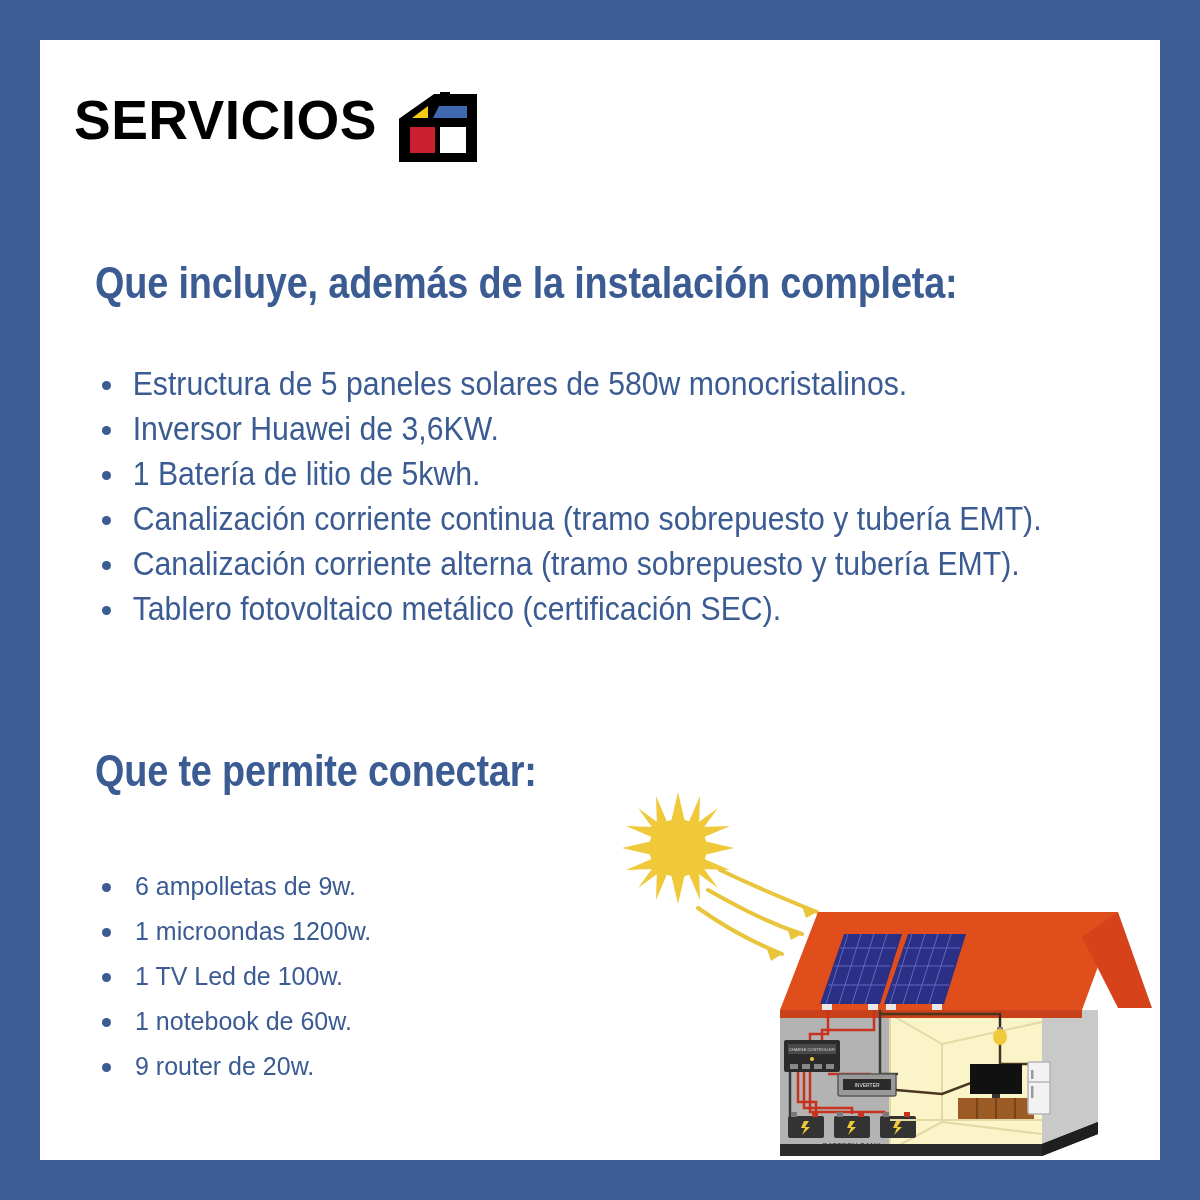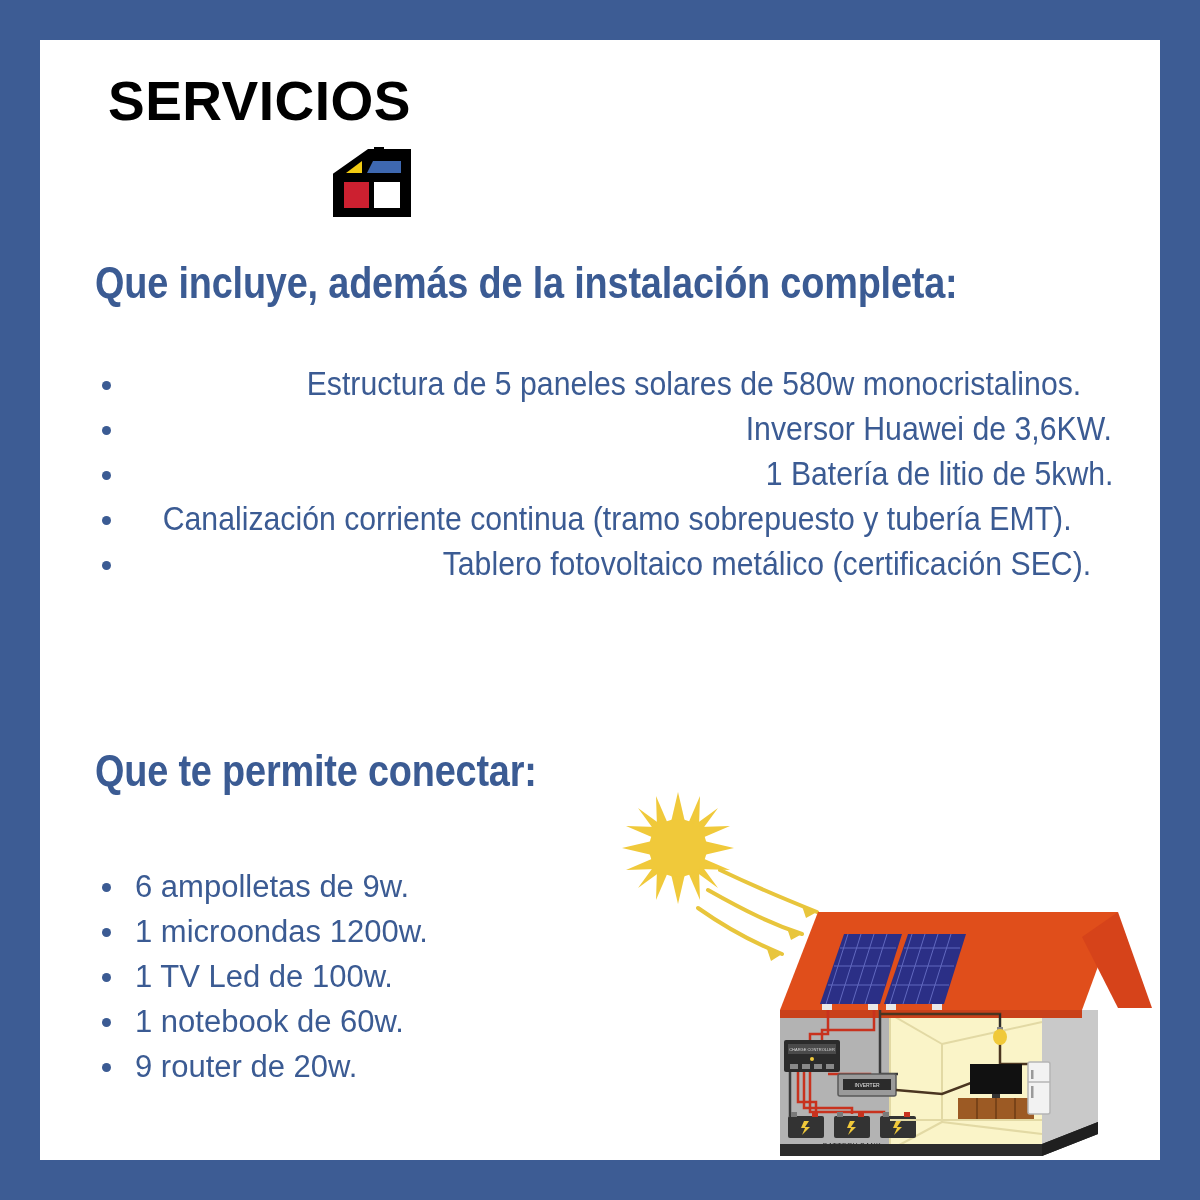--- a/index.html
+++ b/index.html
@@ -24,25 +24,24 @@
     top: 40px;
     width: 1120px;
     height: 1120px;
     background: #ffffff;
     overflow: hidden;
   }
 
   
   .brand {
     position: absolute;
-    left: 68px;
+    left: 34px;
     top: 34px;
     display: flex;
-    align-items: flex-end;
-    flex-direction: column;
+    align-items: center;
   }
   .brand-text { display: flex; flex-direction: column; }
   .brand-title {
     font-family: "Liberation Sans", sans-serif;
     font-weight: bold;
     font-size: 55px;
     letter-spacing: 0.5px;
     line-height: 1.0;
     color: #000000;
   }
@@ -99,42 +98,41 @@
   ul.feature-list li .li-text {
     display: inline-block;
     padding-left: 33px;
   }
 
   
   #list-includes {
     left: 62px;
     top: 322px;
     width: 1040px;
-    text-align: right;
   }
   #list-includes li {
     height: 45px;
     line-height: 45px;
     font-size: 32.5px;
   }
   #list-includes li .li-text {
     transform: scaleX(0.93);
     transform-origin: left center;
   }
 
   
   #list-connect {
     left: 62px;
     top: 824px;
     width: 520px;
   }
   #list-connect li {
     height: 45px;
     line-height: 45px;
-    font-size: 31px;
+    font-size: 25px;
   }
 
   
   #illustration {
     position: absolute;
     left: 572px;
     top: 742px;
     width: 540px;
     height: 378px;
   }
@@ -195,20 +193,24 @@
         <span class="li-bullet"></span>
         <span class="li-text">Inversor Huawei de 3,6KW.</span>
       </li>
       <li>
         <span class="li-bullet"></span>
         <span class="li-text">1 Batería de litio de 5kwh.</span>
       </li>
       <li>
         <span class="li-bullet"></span>
         <span class="li-text">Canalización corriente continua (tramo sobrepuesto y tubería EMT).</span>
+      </li>
+      <li>
+        <span class="li-bullet"></span>
+        <span class="li-text">Canalización corriente alterna (tramo sobrepuesto y tubería EMT).</span>
       </li>
       <li>
         <span class="li-bullet"></span>
         <span class="li-text">Tablero fotovoltaico metálico (certificación SEC).</span>
       </li>
     </ul>
 
     <div class="section-heading" id="heading-connect">Que te permite conectar:</div>
 
     <ul class="feature-list" id="list-connect">

